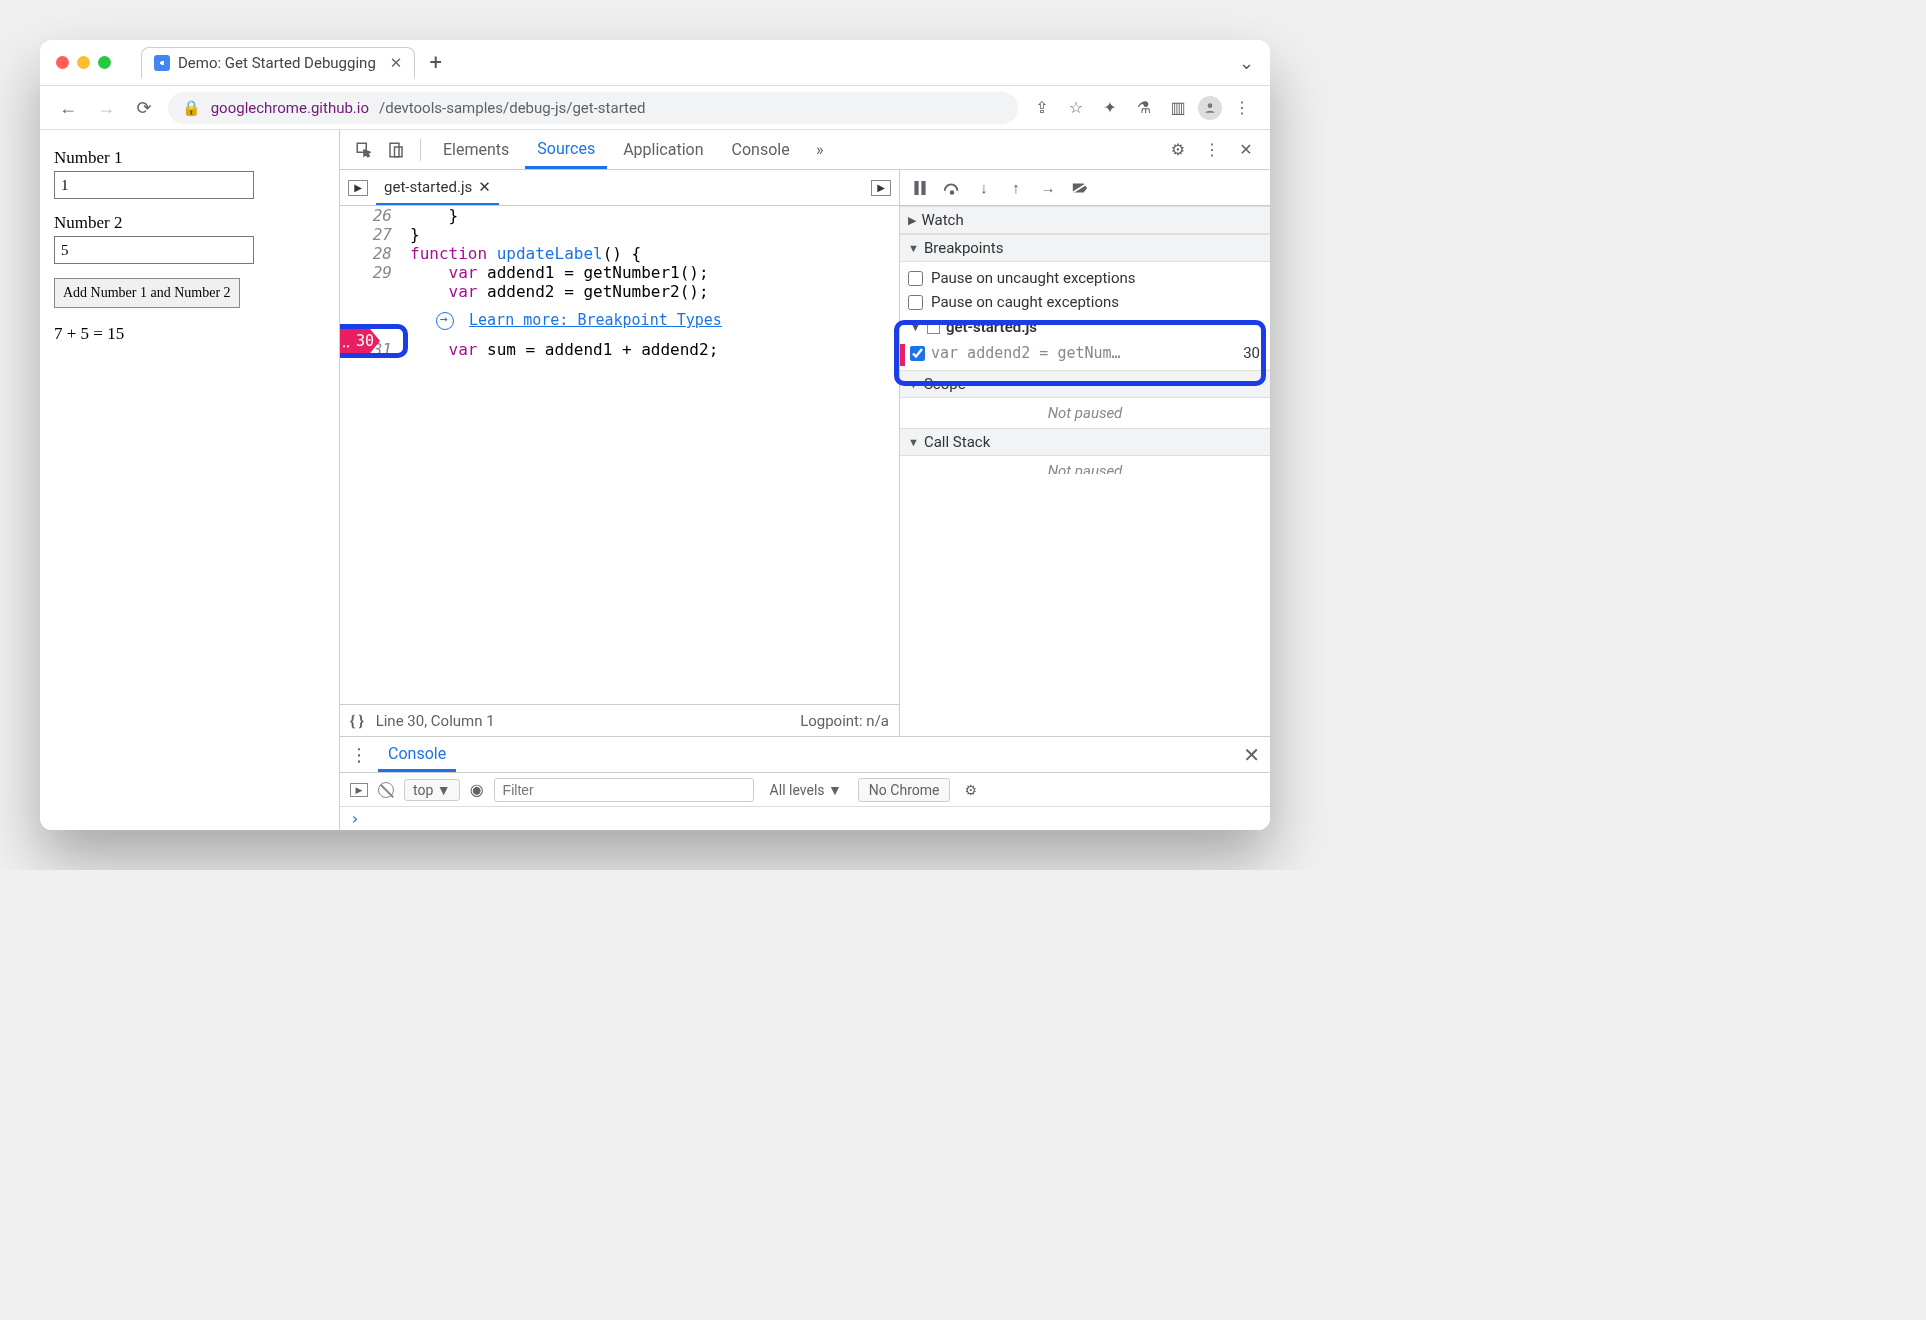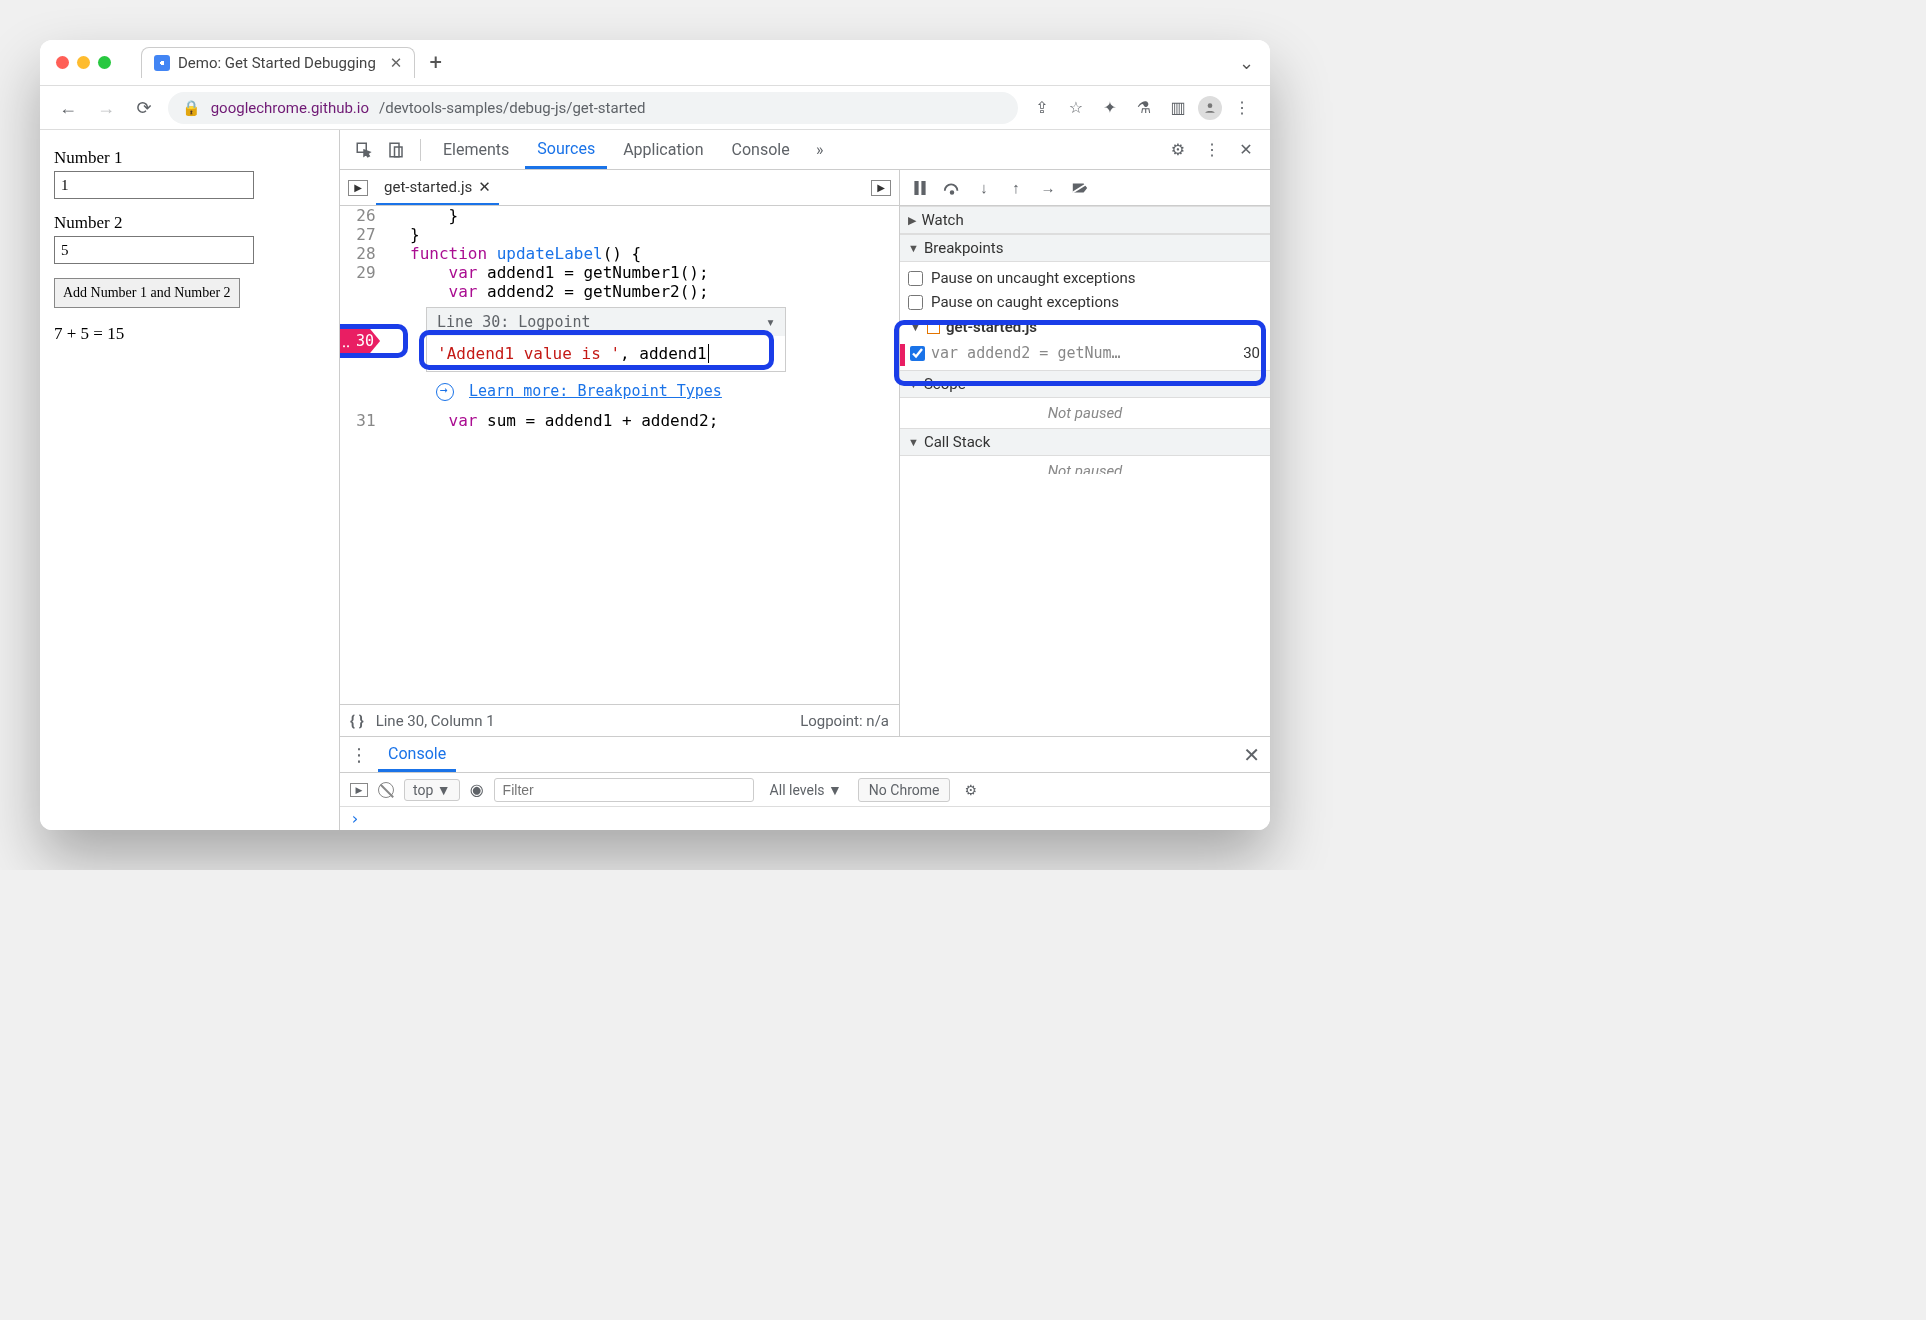--- a/index.html
+++ b/index.html
@@ -40,21 +40,21 @@
 .dt-tabs .tabitem.active { color: #1a73e8; border-bottom: 3px solid #1a73e8; }
 .dt-tabs .rightcluster { margin-left: auto; display: flex; align-items: center; gap: 6px; }
 .dt-body { flex: 1; display: flex; }
 .srccol { flex: 1; display: flex; flex-direction: column; border-right: 1px solid #ccc; }
 .filetab { height: 36px; border-bottom: 1px solid #ccc; display: flex; align-items: center; padding: 0 8px; gap: 8px; font-size: 15px; color: #333; }
 .filetab .ftab { padding: 7px 8px; border-bottom: 2px solid #1a73e8; display: flex; align-items: center; gap: 6px; }
 .filetab .playbox { border: 1px solid #888; width: 20px; height: 16px; display: flex; align-items: center; justify-content: center; font-size: 10px; }
 .filetab .playbox2 { border: 1px solid #888; width: 20px; height: 16px; display: flex; align-items: center; justify-content: center; font-size: 10px; margin-left: auto; }
 .code { flex: 1; font-family: Menlo, Consolas, monospace; font-size: 16px; position: relative; overflow: hidden; }
 .codeline { display: flex; align-items: flex-start; }
-.gutter { width: 62px; text-align: center; padding-right: 10px; color: #888; user-select: none; position: relative; }
+.gutter { width: 62px; text-align: right; padding-right: 10px; color: #888; user-select: none; position: relative; font-style: italic; }
 .codetxt { flex: 1; white-space: pre; padding-left: 8px; }
 .kw-fn { color: #aa0d91; }
 .kw-var { color: #aa0d91; }
 .kw-name { color: #1a73e8; }
 .kw-str { color: #c41a16; }
 .logpoint-flag { position: absolute; left: -8px; top: 123px; display: flex; align-items: center; height: 24px; background: #e91e63; color: #fff; font-family: Menlo, monospace; font-size: 15px; padding: 0 6px 0 10px; clip-path: polygon(0 0, calc(100% - 10px) 0, 100% 50%, calc(100% - 10px) 100%, 0 100%); z-index: 5; }
 .logpoint-flag .dots { letter-spacing: 2px; margin-right: 4px; }
 .hl-outline { position: absolute; border: 5px solid #1a3de8; border-radius: 10px; pointer-events: none; z-index: 20; }
 .logpanel { margin: 6px 0 6px 86px; border: 1px solid #ccc; background: #fff; width: 360px; }
 .logpanel-head { background: #f1f3f4; padding: 5px 10px; color: #5f6368; font-size: 15px; display: flex; align-items: center; }
@@ -225,30 +225,20 @@
               </div>
             <div class="codeline">
                 <div class="gutter">29</div>
                 <div class="codetxt"><span class="kw-var">    var</span><span> addend1 = getNumber1();</span></div>
               </div>
             <div class="codeline">
                 <div class="gutter" style="visibility:hidden">30</div>
                 <div class="codetxt"><span class="kw-var">    var</span><span> addend2 = getNumber2();</span></div>
               </div>
 
-            <div class="logpanel">
-              <div class="logpanel-head">
-                <span>Line 30:   Logpoint</span>
-                <span class="chev">▾</span>
-              </div>
-              <div class="logpanel-body" style="position:relative">
-                <div class="hl-outline" style="left:-8px; top:-6px; width:355px; height:40px;"></div>
-                <span class="str">'Addend1 value is '</span><span>, addend1</span><span style="border-right:1px solid #000; margin-left:1px;"></span>
-              </div>
-            </div>
 
             <div class="learnmore">
               <span class="arrowcirc"></span>
               <a>Learn more: Breakpoint Types</a>
             </div>
 
             <div class="codeline">
                 <div class="gutter">31</div>
                 <div class="codetxt"><span class="kw-var">    var</span><span> sum = addend1 + addend2;</span></div>
               </div>

